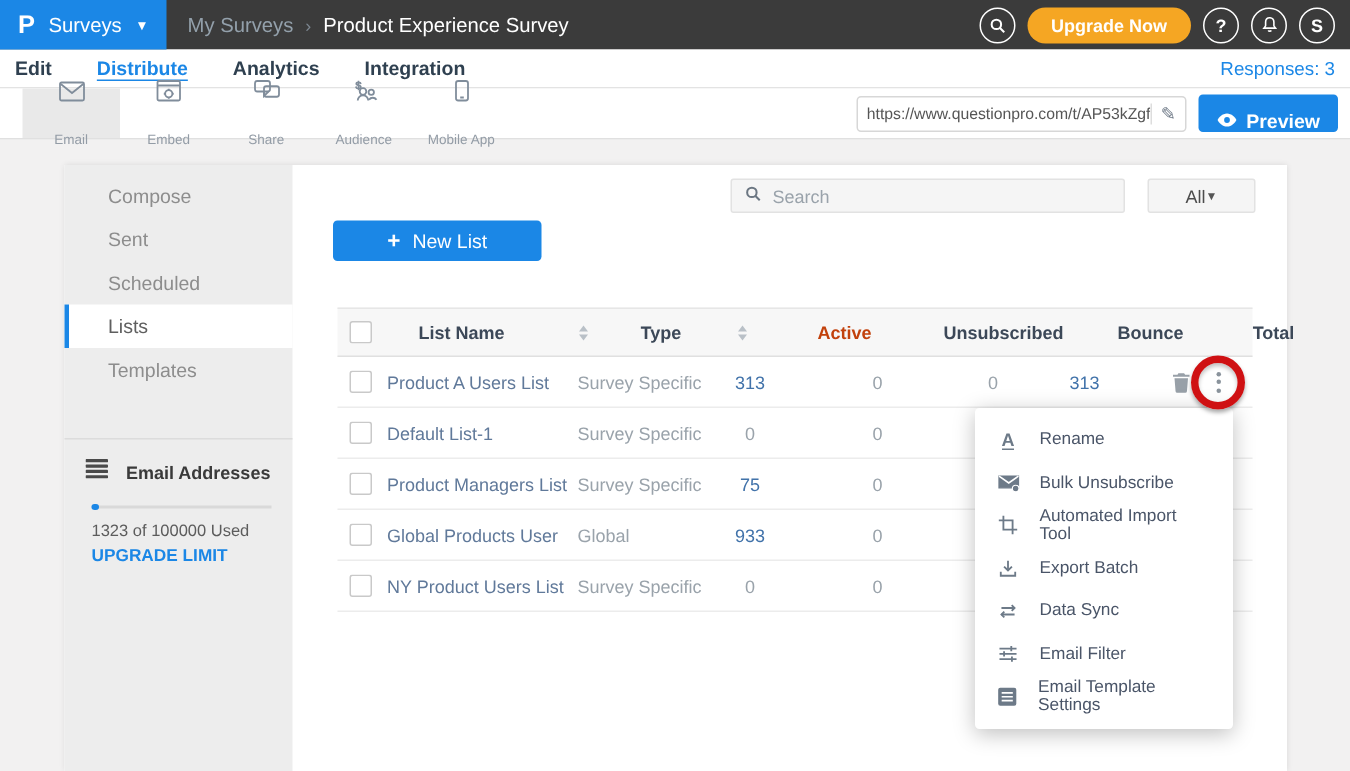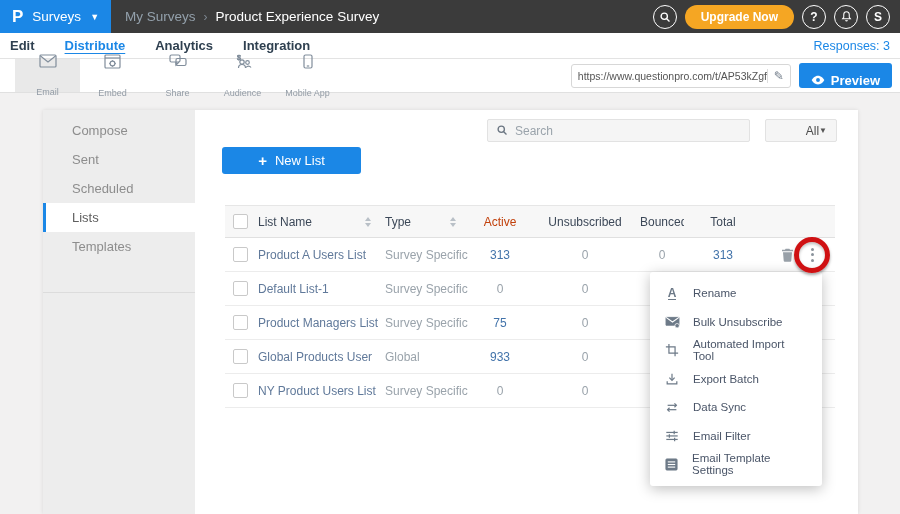--- a/index.html
+++ b/index.html
@@ -53,29 +53,29 @@
   .email-title { font-size:12px; font-weight:bold; color:#3a3a3a; }
   .usage-track { position:relative; height:2px; background:#d9d9d9; margin:13px 4px 0 4px; }
   .usage-fill { position:absolute; left:0; top:-1px; height:4px; background:#1b87e6; border-radius:2px; }
   .usage-text { font-size:11px; color:#5c5c5c; margin:9px 0 0 4px; }
   .upgrade-link { display:inline-block; font-size:11.5px; font-weight:bold; color:#1b87e6; margin:5px 0 0 4px; cursor:pointer; text-decoration:none; }
 
   
   .search-box { position:absolute; left:444px; top:9px; width:263px; height:23px; background:#f5f5f5; border:1px solid #e2e2e2; border-radius:2px; display:flex; align-items:center; padding:0 8px; gap:7px; }
   .search-box input { flex:1; border:none; outline:none; background:transparent; font-size:12px; color:#555; font-family:"Liberation Sans", sans-serif; }
   .search-box input::placeholder { color:#9aa3ab; }
-  .filter-dd { position:absolute; left:722px; top:9px; width:72px; height:23px; background:#f5f5f5; border:1px solid #e2e2e2; border-radius:2px; display:flex; align-items:center; justify-content:flex-end; padding:0 9px; font-size:12px; color:#4c4c4c; cursor:pointer; }
+  .filter-dd { position:absolute; left:722px; top:9px; width:72px; height:23px; background:#f5f5f5; border:1px solid #e2e2e2; border-radius:2px; display:flex; align-items:center; justify-content:center; padding:0 9px; font-size:12px; color:#4c4c4c; cursor:pointer; }
   .dd-caret { font-size:8px; color:#555; }
   .new-list-btn { position:absolute; left:179px; top:37px; width:139px; height:27px; background:#1b87e6; border:none; border-radius:3px; color:#fff; font-size:13px; display:flex; align-items:center; justify-content:center; gap:8px; cursor:pointer; }
   .new-list-btn .plus { font-size:15px; font-weight:bold; margin-top:-1px; }
 
   
   .table { position:absolute; left:182px; top:95px; width:610px; font-size:12px; }
   .trow { display:grid; grid-template-columns:33px 127px 85px 60px 110px 44px 78px 73px; align-items:center; height:34px; border-bottom:1px solid #ececec; background:#fff; }
-  .trow.thead { height:33px; background:#f7f7f7; border-top:1px solid #e6e6e6; border-bottom:1px solid #e0e0e0; font-weight:normal; color:#3c4858; }
+  .trow.thead { height:33px; background:#f7f7f7; border-top:1px solid #e6e6e6; border-bottom:1px solid #e0e0e0; font-weight:bold; color:#3c4858;gap:21px; }
   .cell { overflow:hidden; white-space:nowrap; }
   .c-check { display:flex; justify-content:flex-start; padding-left:8px; }
   .checkbox { width:15px; height:15px; background:#fff; border:1px solid #c9c9c9; border-radius:2px; cursor:pointer; }
   .c-name, .c-type { display:flex; align-items:center; justify-content:space-between; padding-right:14px; }
   .c-num { text-align:center; color:#4273aa; }
   .c-num.dim { color:#9aa3ab; }
   .name-link { color:#60799a; cursor:pointer; }
   .type-text { color:#9aa3ab; }
   .sort { display:inline-flex; flex-direction:column; gap:2px; }
   .sort i { width:0; height:0; border-left:3.5px solid transparent; border-right:3.5px solid transparent; }
@@ -216,20 +216,38 @@
 
       <aside class="sidebar">
         <ul class="side-nav">
           <li>Compose</li>
           <li>Sent</li>
           <li>Scheduled</li>
           <li class="active">Lists</li>
           <li>Templates</li>
         </ul>
         <hr class="side-div">
+        <div class="email-block">
+          <div class="email-title-row">
+            <span>
+              <svg width="15" height="13" viewBox="0 0 15 13" fill="#4a4a4a">
+                  <rect x="0" y="0" width="15" height="2.2" rx="0.6"></rect>
+                  <rect x="0" y="3.6" width="15" height="2.2" rx="0.6"></rect>
+                  <rect x="0" y="7.2" width="15" height="2.2" rx="0.6"></rect>
+                  <rect x="0" y="10.8" width="15" height="2.2" rx="0.6"></rect>
+                </svg>
+            </span>
+            <span class="email-title">Email Addresses</span>
+          </div>
+          <div class="usage-track">
+            <span class="usage-fill" style="width:4%;"></span>
+          </div>
+          <div class="usage-text">1323 of 100000 Used</div>
+          <a class="upgrade-link">UPGRADE LIMIT</a>
+        </div>
       </aside>
 
       <div class="search-box">
         <span>
           <svg width="12" height="12" viewBox="0 0 16 16" fill="none" stroke="#6b7682" stroke-width="1.8">
               <circle cx="7" cy="7" r="4.2"></circle>
               <line x1="10.2" y1="10.2" x2="14" y2="14"></line>
             </svg>
         </span>
         <input type="text" placeholder="Search" style="">

